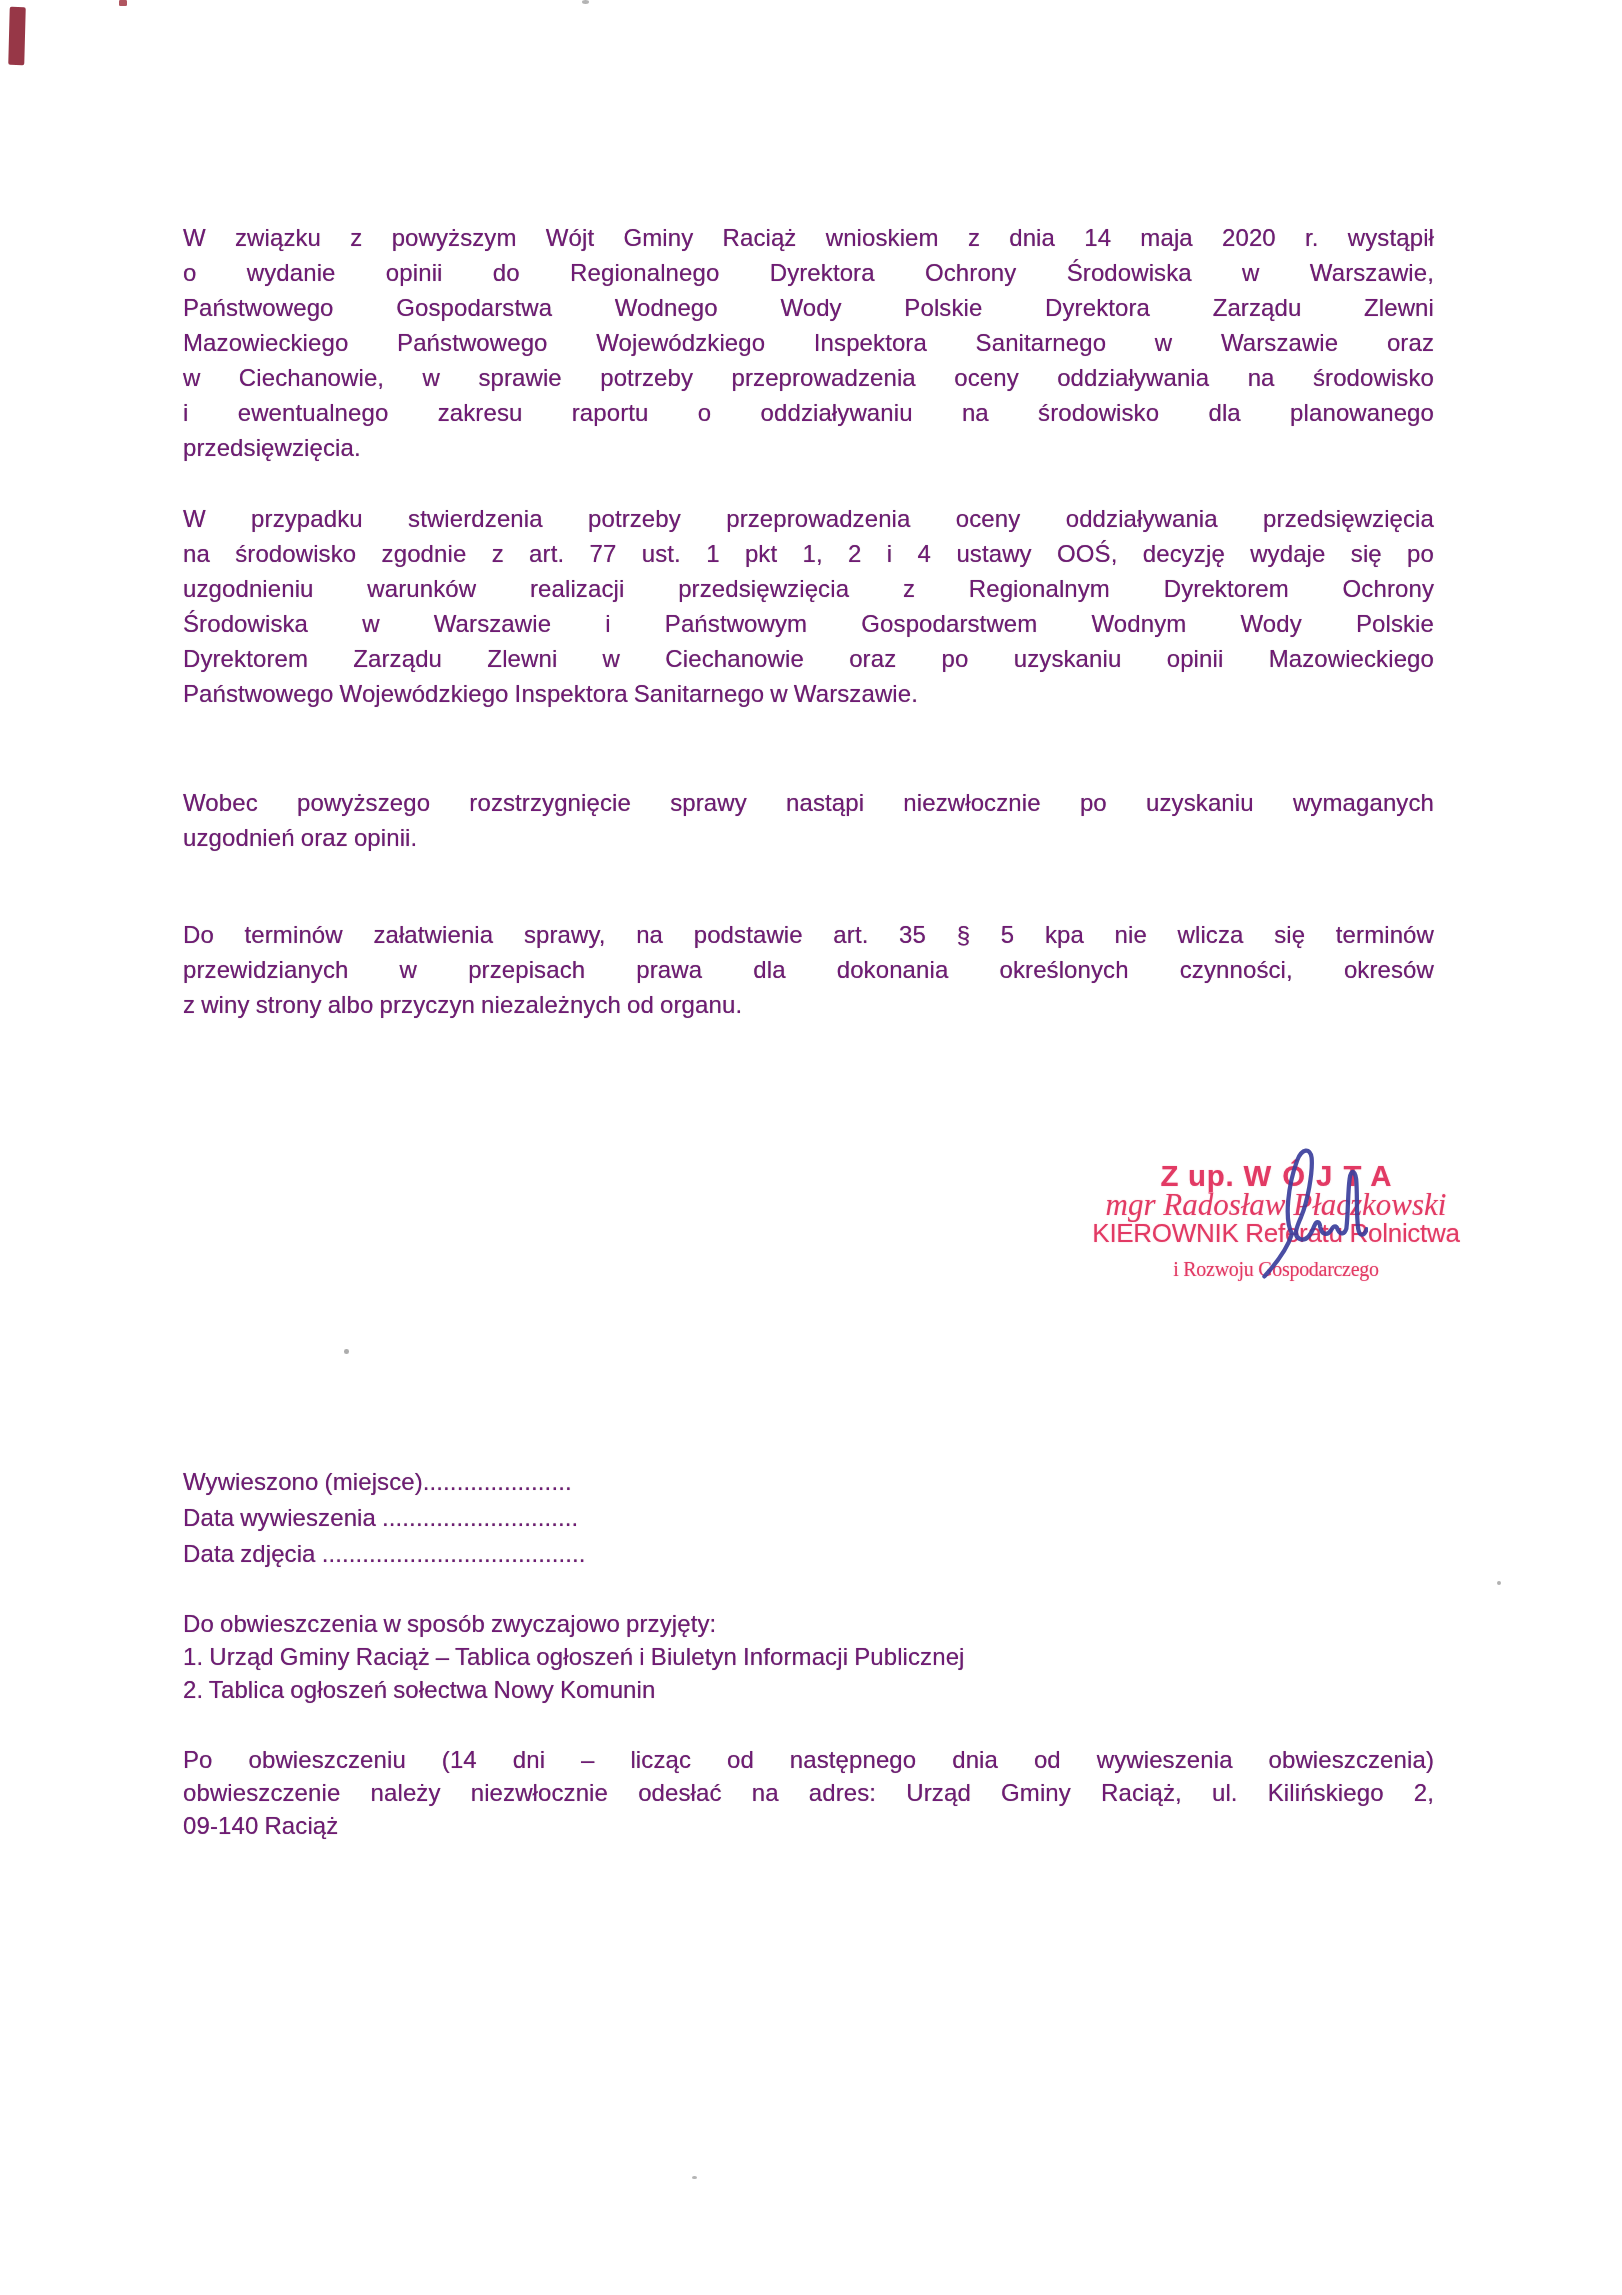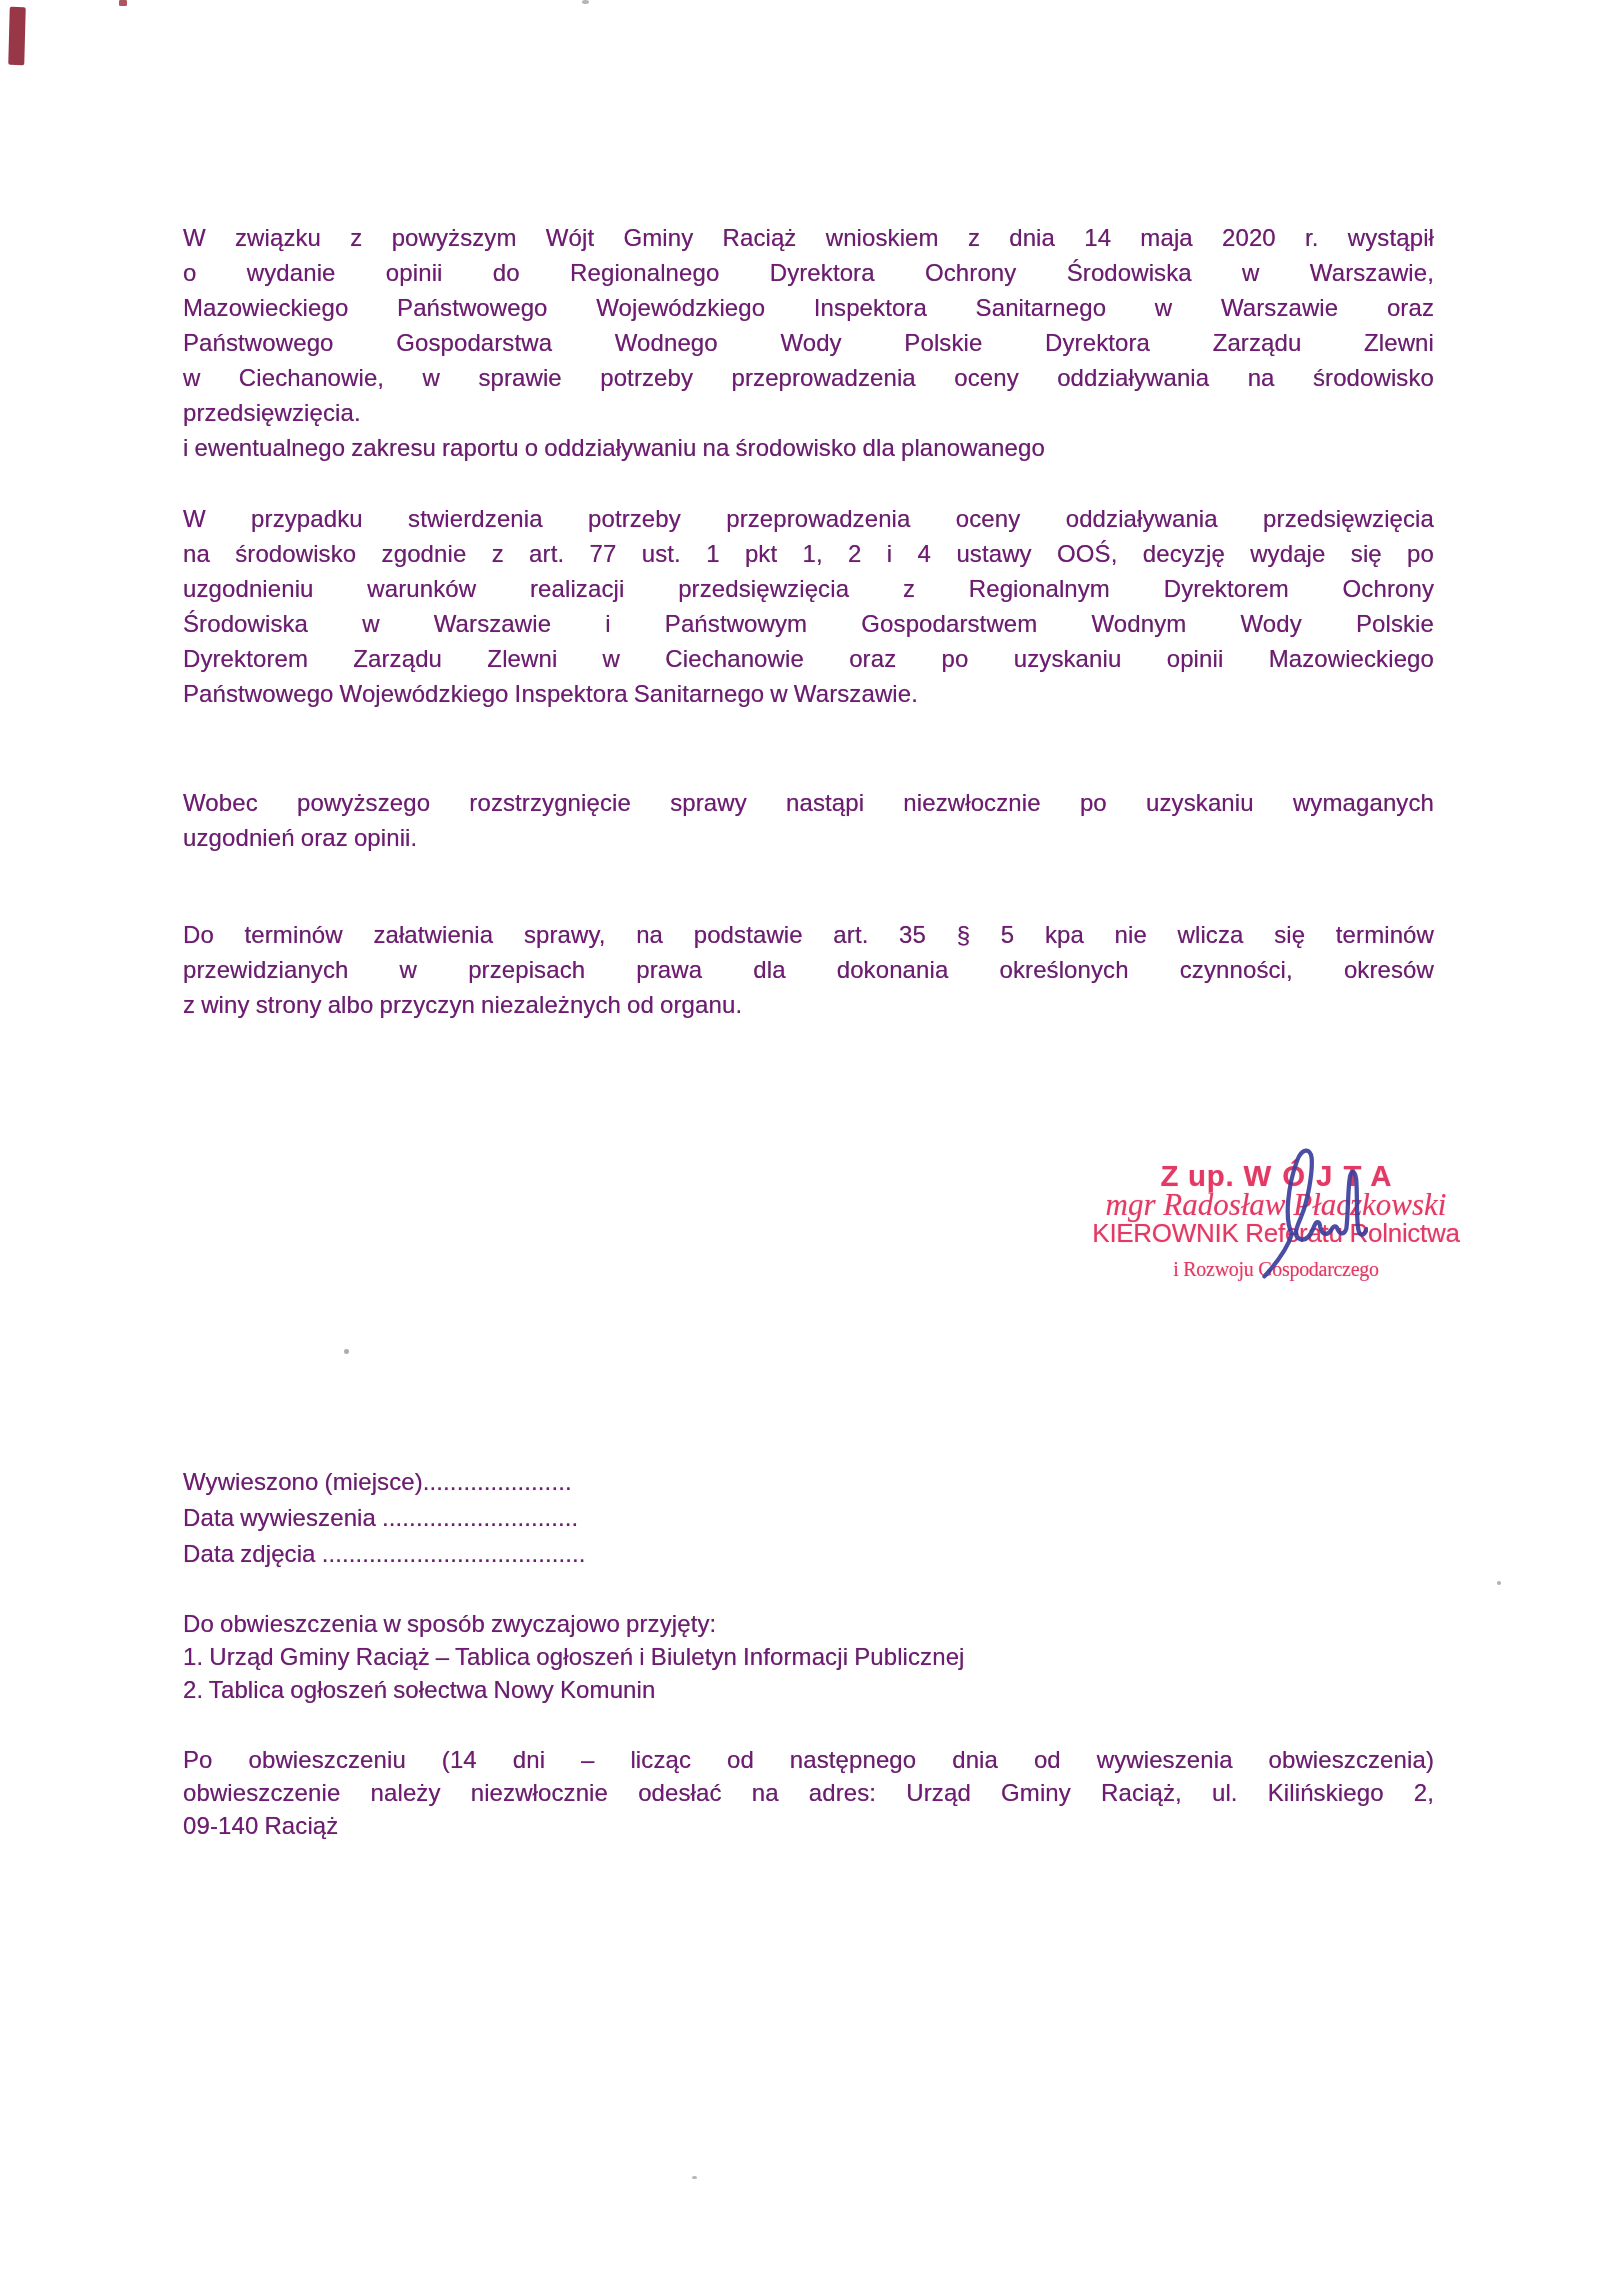--- a/index.html
+++ b/index.html
@@ -70,25 +70,25 @@
   <div class="corner-mark"></div>
   <div class="corner-tick"></div>
   <div class="speck speck-top"></div>
   <div class="speck speck-a"></div>
   <div class="speck speck-b"></div>
   <div class="speck speck-c"></div>
 
   <div class="para j" id="p1">
     <div>W związku z powyższym Wójt Gminy Raciąż wnioskiem z dnia 14 maja 2020 r. wystąpił</div>
     <div>o wydanie opinii do Regionalnego Dyrektora Ochrony Środowiska w Warszawie,</div>
+    <div>Państwowego Gospodarstwa Wodnego Wody Polskie Dyrektora Zarządu Zlewni</div>
     <div>Mazowieckiego Państwowego Wojewódzkiego Inspektora Sanitarnego w Warszawie oraz</div>
-    <div>Państwowego Gospodarstwa Wodnego Wody Polskie Dyrektora Zarządu Zlewni</div>
     <div>w Ciechanowie, w sprawie potrzeby przeprowadzenia oceny oddziaływania na środowisko</div>
+    <div>i ewentualnego zakresu raportu o oddziaływaniu na środowisko dla planowanego</div>
     <div>przedsięwzięcia.</div>
-    <div>i ewentualnego zakresu raportu o oddziaływaniu na środowisko dla planowanego</div>
   </div>
 
   <div class="para j" id="p2">
     <div>W przypadku stwierdzenia potrzeby przeprowadzenia oceny oddziaływania przedsięwzięcia</div>
     <div>na środowisko zgodnie z art. 77 ust. 1 pkt 1, 2 i 4 ustawy OOŚ, decyzję wydaje się po</div>
     <div>uzgodnieniu warunków realizacji przedsięwzięcia z Regionalnym Dyrektorem Ochrony</div>
     <div>Środowiska w Warszawie i Państwowym Gospodarstwem Wodnym Wody Polskie</div>
     <div>Dyrektorem Zarządu Zlewni w Ciechanowie oraz po uzyskaniu opinii Mazowieckiego</div>
     <div>Państwowego Wojewódzkiego Inspektora Sanitarnego w Warszawie.</div>
   </div>

